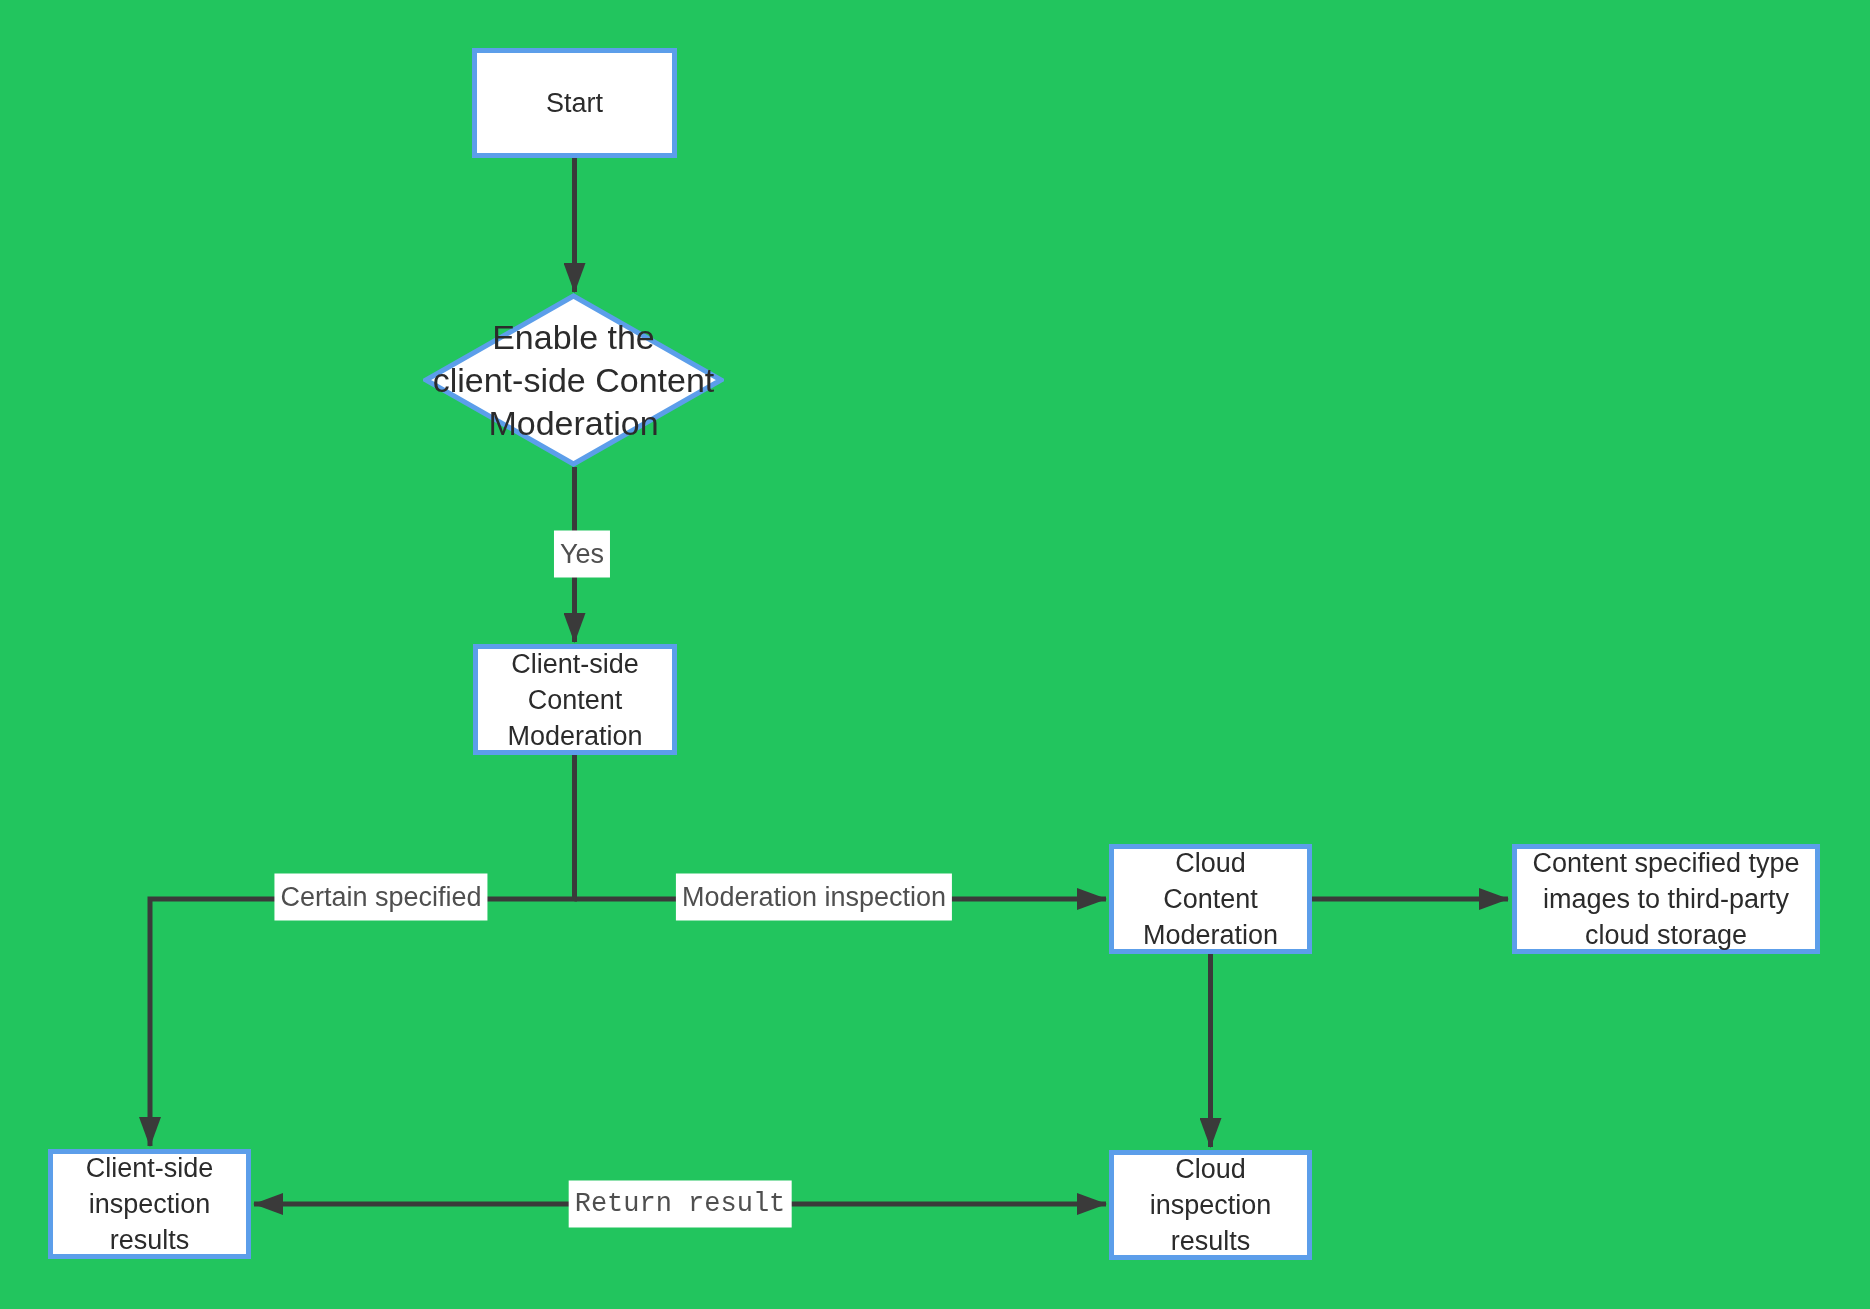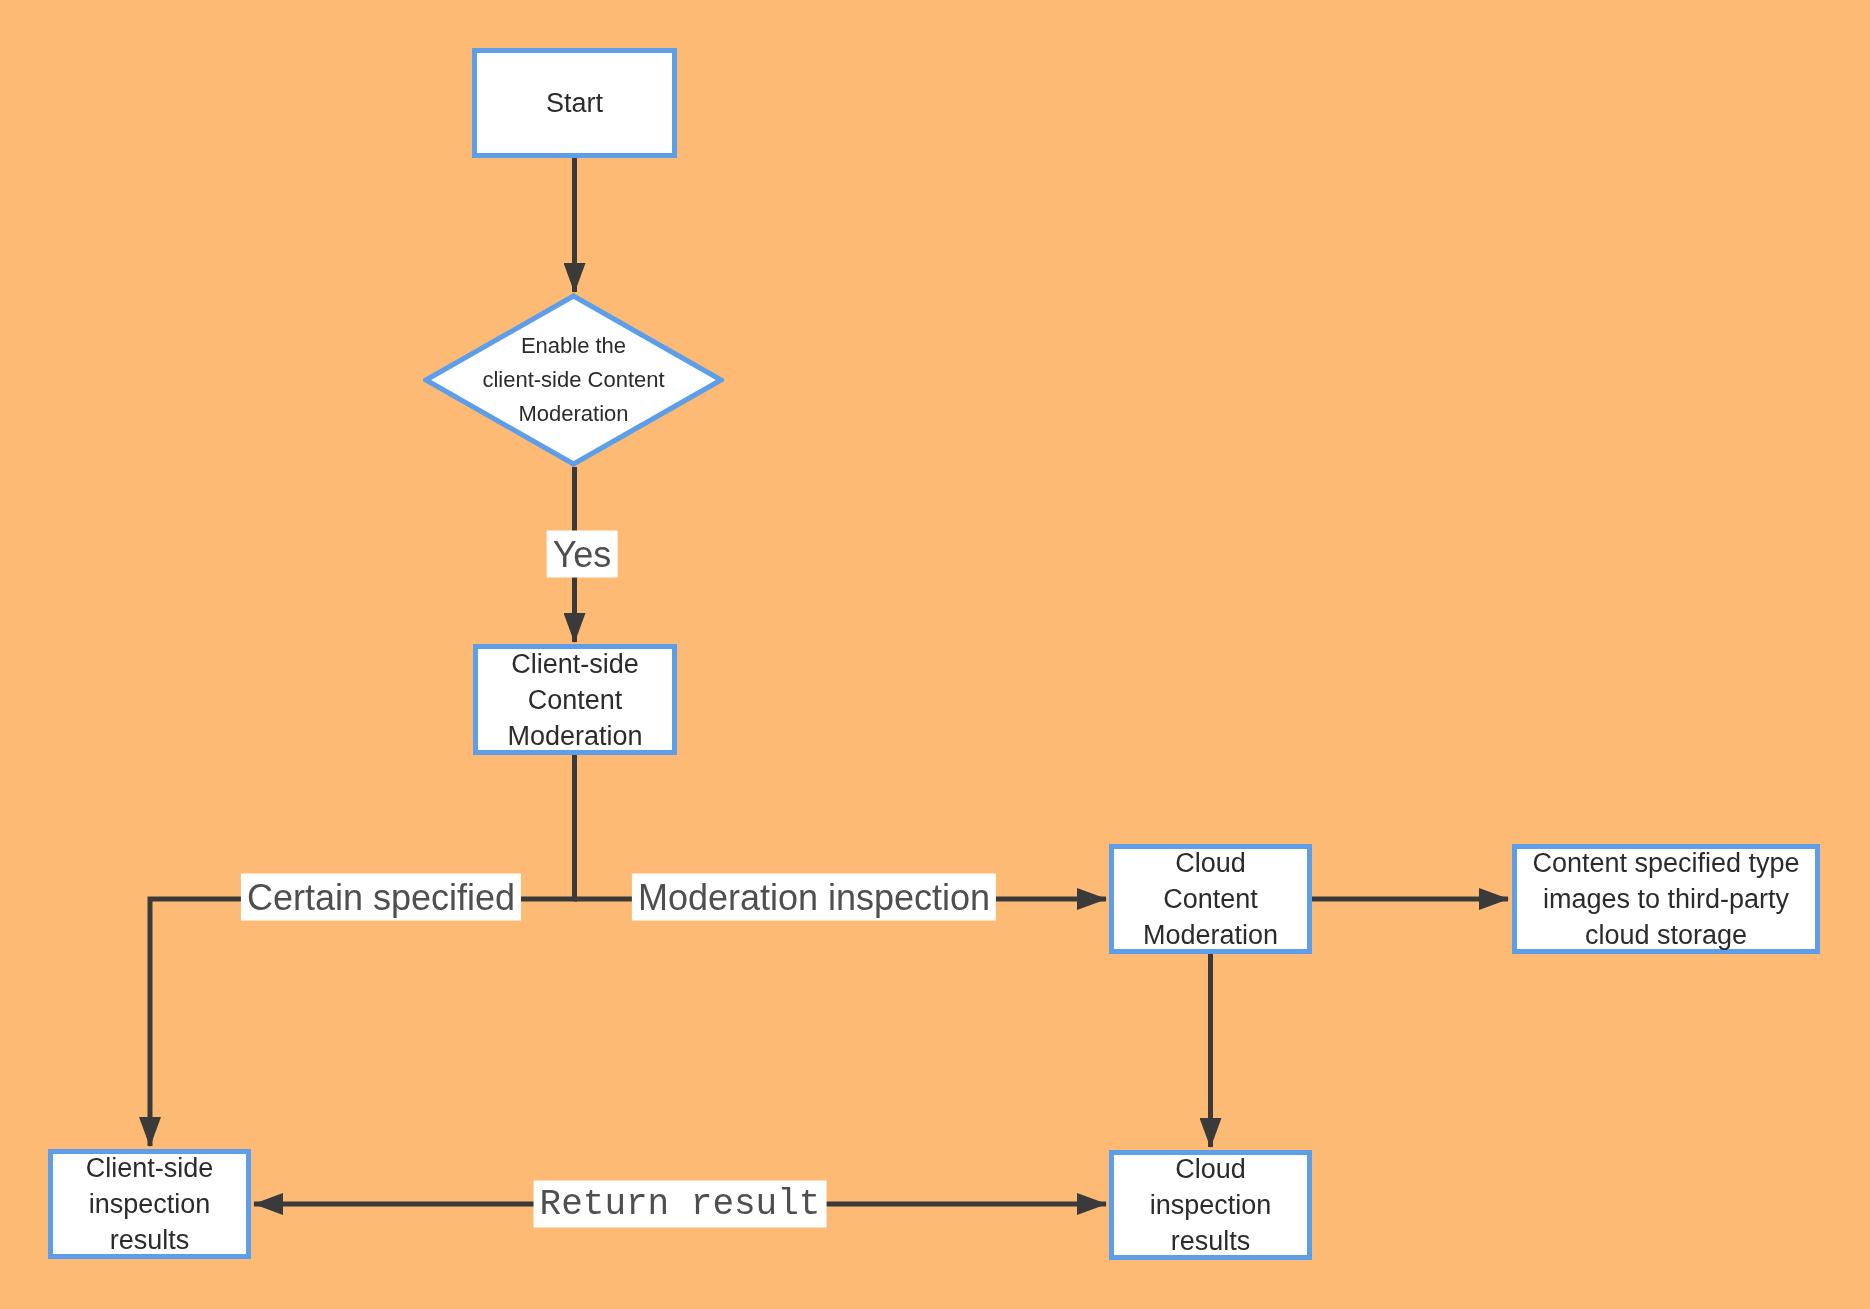--- a/index.html
+++ b/index.html
@@ -4,21 +4,21 @@
 <style>
   html, body {
     margin: 0;
     padding: 0;
     background: #000000;
   }
   #canvas {
     position: relative;
     width: 1870px;
     height: 1309px;
-    background: #fdba74;
+    background: #22c55e;
     font-family: "Liberation Sans", sans-serif;
     overflow: hidden;
   }
   #edges {
     position: absolute;
     left: 0;
     top: 0;
     width: 1870px;
     height: 1309px;
   }
@@ -56,30 +56,30 @@
   }
   .diamond-text {
     position: absolute;
     left: 0; top: 0;
     width: 100%; height: 100%;
     display: flex;
     align-items: center;
     justify-content: center;
     text-align: center;
     color: #2b2b2b;
-    font-size: 22px;
-    line-height: 34px;
+    font-size: 34px;
+    line-height: 43px;
     white-space: pre-line;
   }
   .edge-label {
     position: absolute;
     transform: translate(-50%, -50%);
     background: #ffffff;
     color: #4f4f4f;
-    font-size: 36px;
+    font-size: 27px;
     line-height: 31px;
     padding: 8px 6px;
     white-space: nowrap;
   }
   .lbl-yes       { left: 582px;  top: 554px;  }
   .lbl-certain   { left: 381px;  top: 897px;  }
   .lbl-uncertain { left: 814px;  top: 897px;  }
   .lbl-return    { left: 680px;  top: 1204px; font-family: Liberation Mono, monospace; }
 </style>
 </head>

